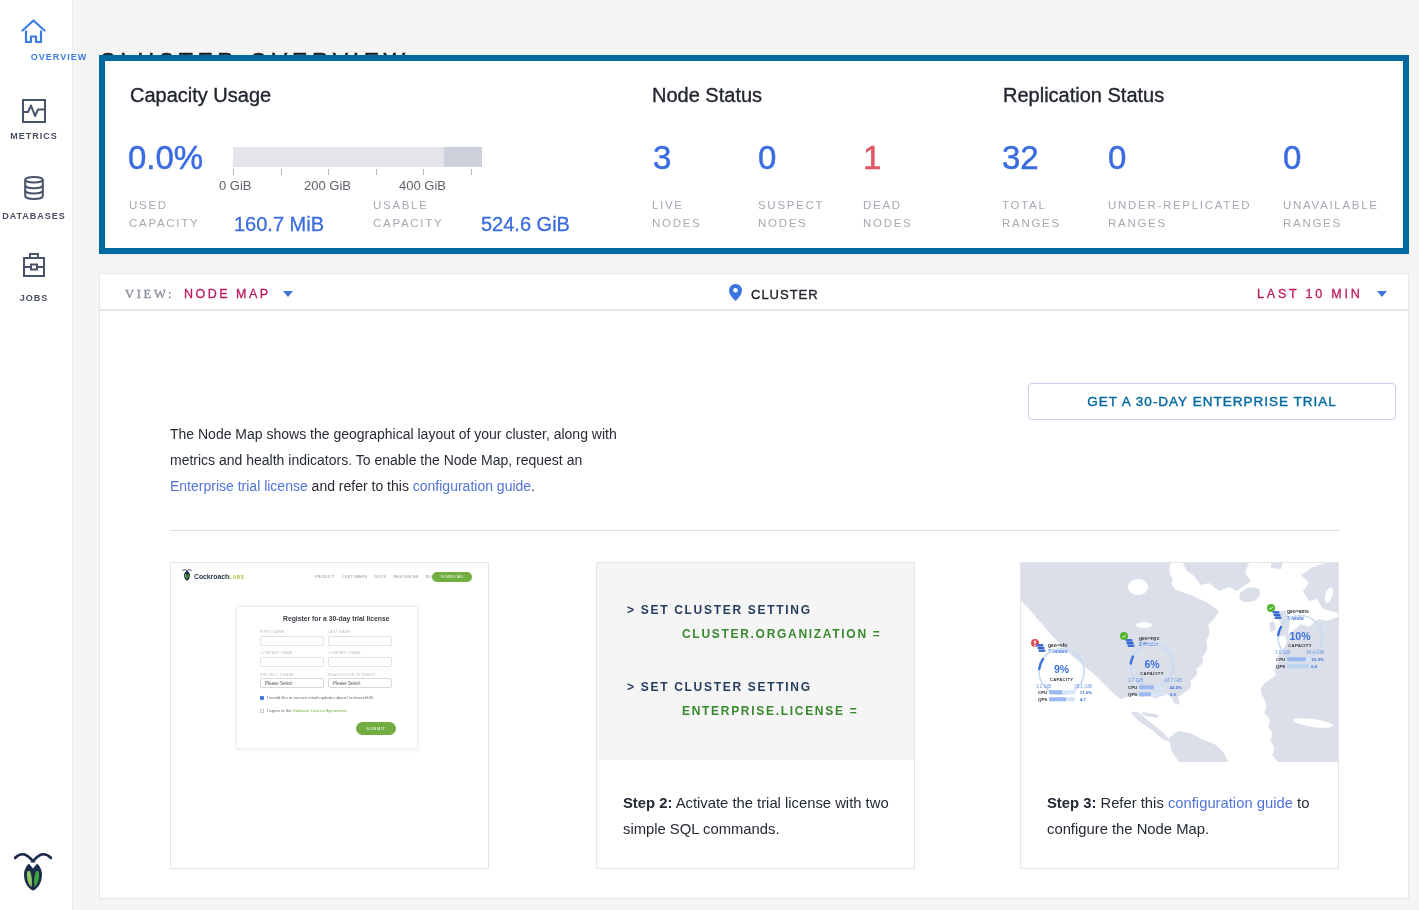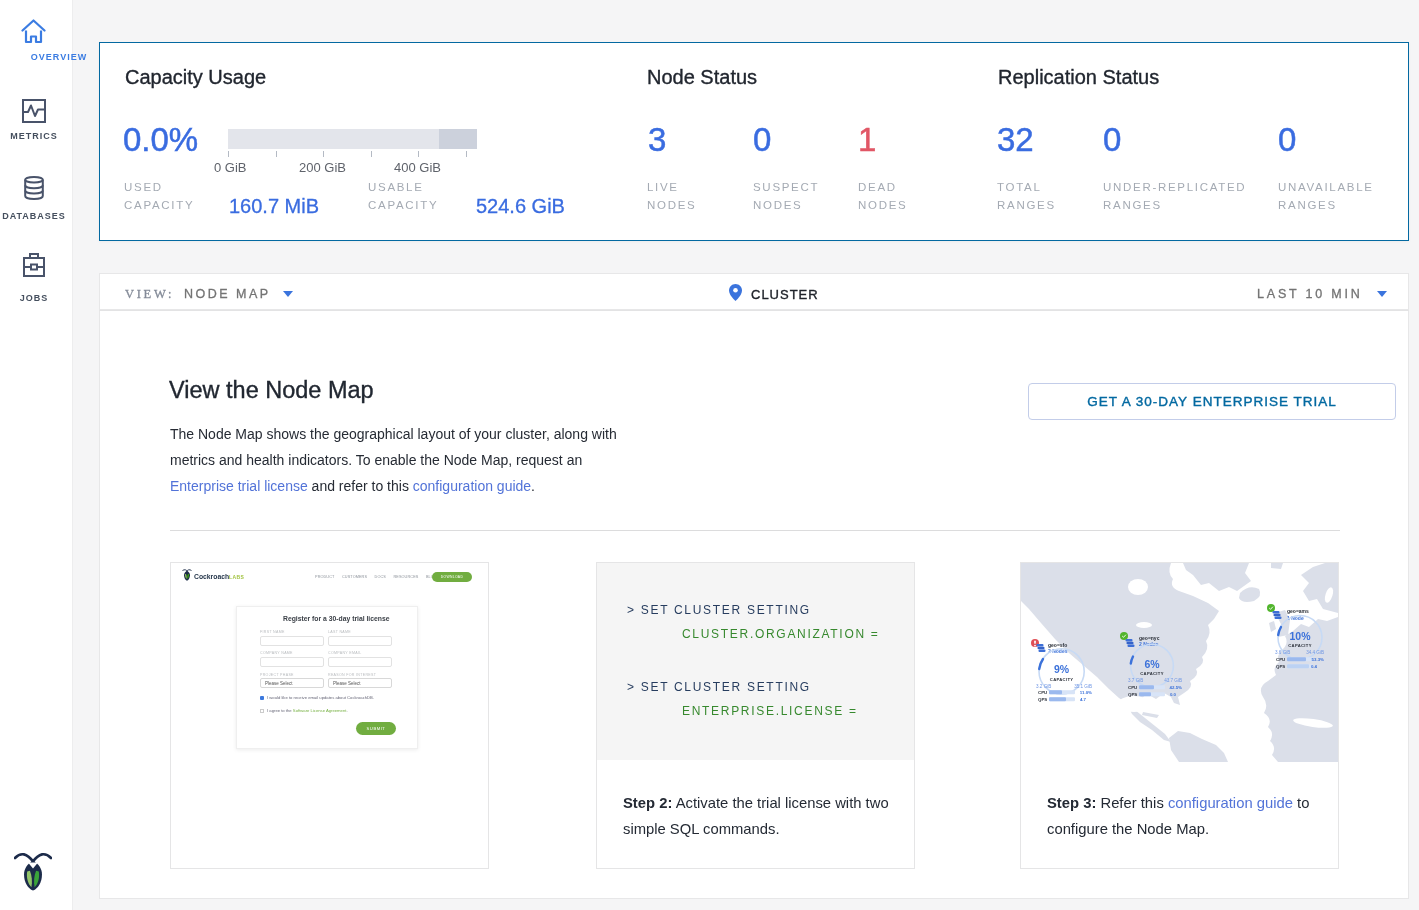--- a/index.html
+++ b/index.html
@@ -8,54 +8,54 @@
 .abs { position:absolute; }
 
 
 #sidebar { position:absolute; left:0; top:0; width:73px; height:910px; background:#fff; border-right:1px solid #ededee; }
 .nav-label { position:absolute; left:0; width:68px; text-align:center; font-size:9px; letter-spacing:1px; font-weight:bold; color:#454f5e; }
 
 
 #pagetitle { position:absolute; left:99px; top:13px; font-size:23px; letter-spacing:4.6px; color:#1a1e26;margin-top:36px; -webkit-text-stroke:0.45px #1a1e26; }
 
 
-#stats { position:absolute; left:99px; top:42px; width:1310px; height:199px; background:#fff; border:1px solid #0369a1; box-shadow:0 1px 3px rgba(0,0,0,0.04); }
+#stats { position:absolute; left:99px; top:55px; width:1310px; height:199px; background:#fff; border:6px solid #0369a1; box-shadow:0 1px 3px rgba(0,0,0,0.04); }
 .sec-h { position:absolute; font-size:20px; color:#21262f; -webkit-text-stroke:0.35px #21262f; }
 .bignum { position:absolute; font-size:33px; color:#3a6ce0; line-height:1; -webkit-text-stroke:0.5px currentColor; }
 .bignum.red { color:#e15766; }
 .small-label { position:absolute; font-size:11.5px; letter-spacing:1.7px; color:#a4aab3; line-height:18px; }
 .blue-val { position:absolute; font-size:20px; color:#3a6ce0; -webkit-text-stroke:0.3px currentColor; }
 
 
 #capbar { position:absolute; left:128px; top:86px; width:249px; height:20px; background:#e3e5eb; }
 #capbar .dark { position:absolute; right:0; top:0; width:38px; height:20px; background:#ccd1dc; }
 .tick { position:absolute; top:108px; width:1px; height:6px; background:#b4bac4; }
 .axis-lab { position:absolute; top:117px; font-size:13px; color:#5f636b; }
 
 
 #viewbar { position:absolute; left:99px; top:273px; width:1310px; height:37px; background:#fff; border:1px solid #e7e7e8; }
 #viewbar .vb-grey { color:#848b98; font-size:12.5px; letter-spacing:2.7px;font-family:Liberation Serif, serif; -webkit-text-stroke:0.3px currentColor; }
-#viewbar .vb-blue { color:#737373; font-size:12.5px; letter-spacing:2.5px; -webkit-text-stroke:0.3px currentColor; }
+#viewbar .vb-blue { color:#be185d; font-size:12.5px; letter-spacing:2.5px; -webkit-text-stroke:0.3px currentColor; }
 .tri { display:inline-block; width:0; height:0; border-left:5px solid transparent; border-right:5px solid transparent; border-top:6px solid #3b74dd; vertical-align:middle; margin-left:9px; margin-bottom:2px; }
 
 
 #content { position:absolute; left:99px; top:310px; width:1310px; height:589px; background:#fff; border:1px solid #e7e7e8; border-top:1px solid #e3e3e4; }
 #nm-title { position:absolute; left:69px; top:66px; font-size:23.5px; color:#212731; -webkit-text-stroke:0.35px #212731; }
 .para { position:absolute; left:70px; top:110px; font-size:14px; line-height:26px; color:#262b34; }
 .para a, .steptext a { color:#5273d8; text-decoration:none;margin-top:22px; }
 #trialbtn { position:absolute; left:928px; top:72px; width:368px; height:37px; border:1px solid #c3cde9; border-radius:4px; color:#0369a1; font-size:13.5px; letter-spacing:1px; text-align:center; line-height:35px; -webkit-text-stroke:0.4px currentColor; }
 #hr1 { position:absolute; left:70px; top:219px; width:1170px; height:1px; background:#dcdcdd; }
 
 .card { position:absolute; top:251px; width:319px; height:307px; background:#fff; border:1px solid #e5e5e6; }
 .steptext { position:absolute; left:26px; top:227px; width:292px; font-size:14.8px; line-height:26px; color:#242a34; white-space:nowrap; }
 .steptext b { font-weight:bold; }
 
 
 #code-area { position:absolute; left:0; top:0; width:317px; height:197px; background:#f5f5f5; }
-.code-line { position:absolute; font-size:12px; font-weight:normal; letter-spacing:1.7px; color:#273d5f; white-space:nowrap; }
+.code-line { position:absolute; font-size:12px; font-weight:bold; letter-spacing:1.7px; color:#273d5f; white-space:nowrap; }
 .code-line.green { color:#37892e; }
 
 
 #minisite { position:absolute; left:0; top:0; width:317px; height:195px; background:#fff; }
 #minisite .t { position:absolute; white-space:nowrap; }
 #ms-form { position:absolute; left:65px; top:43px; width:182px; height:143px; background:#fff; border:1px solid #efefef; box-shadow:0 1px 4px rgba(0,0,0,0.08); }
 .ms-lab { position:absolute; font-size:3.6px; color:#b9bcbf; letter-spacing:0.3px; white-space:nowrap; }
 .ms-in { position:absolute; width:64px; height:10px; border:1px solid #e2e2e2; border-radius:2px; background:#fff; }
 .ms-sel { position:absolute; width:64px; height:10px; border:1px solid #d8d8d8; border-radius:2px; background:#fff; font-size:4.5px; color:#555; line-height:9px; padding-left:4px; }
 .ms-cb { position:absolute; width:4px; height:4px; }
@@ -144,21 +144,20 @@
   <span class="vb-blue abs" style="left:84px; top:13px;">NODE MAP<span class="tri" style="margin-left:12px;"></span></span>
   <svg class="abs" style="left:629px; top:10px;" width="13" height="17" viewBox="0 0 13 17">
     <path d="M6.5 0 C2.9 0 0 2.9 0 6.5 C0 11.4 6.5 17 6.5 17 C6.5 17 13 11.4 13 6.5 C13 2.9 10.1 0 6.5 0 Z" fill="#3b74dd"></path>
     <circle cx="6.5" cy="6.2" r="2.3" fill="#fff"></circle>
   </svg>
   <span class="abs" style="left:651px; top:13px; font-size:13px; letter-spacing:1px; color:#20242b; -webkit-text-stroke:0.35px #20242b;">CLUSTER</span>
   <span class="vb-blue abs" style="left:1157px; top:13px; letter-spacing:2.8px;">LAST 10 MIN<span class="tri" style="margin-left:14px;"></span></span>
 </div>
 
 <div id="content">
-  <div id="nm-title">View the Node Map</div>
   <div class="para">
     The Node Map shows the geographical layout of your cluster, along with<br>
     metrics and health indicators. To enable the Node Map, request an<br>
     <a>Enterprise trial license</a> and refer to this <a>configuration guide</a>.
   </div>
   <div id="trialbtn">GET A 30-DAY ENTERPRISE TRIAL</div>
   <div id="hr1"></div>
 
   <div class="card" style="left:70px;">
     <div id="minisite">

